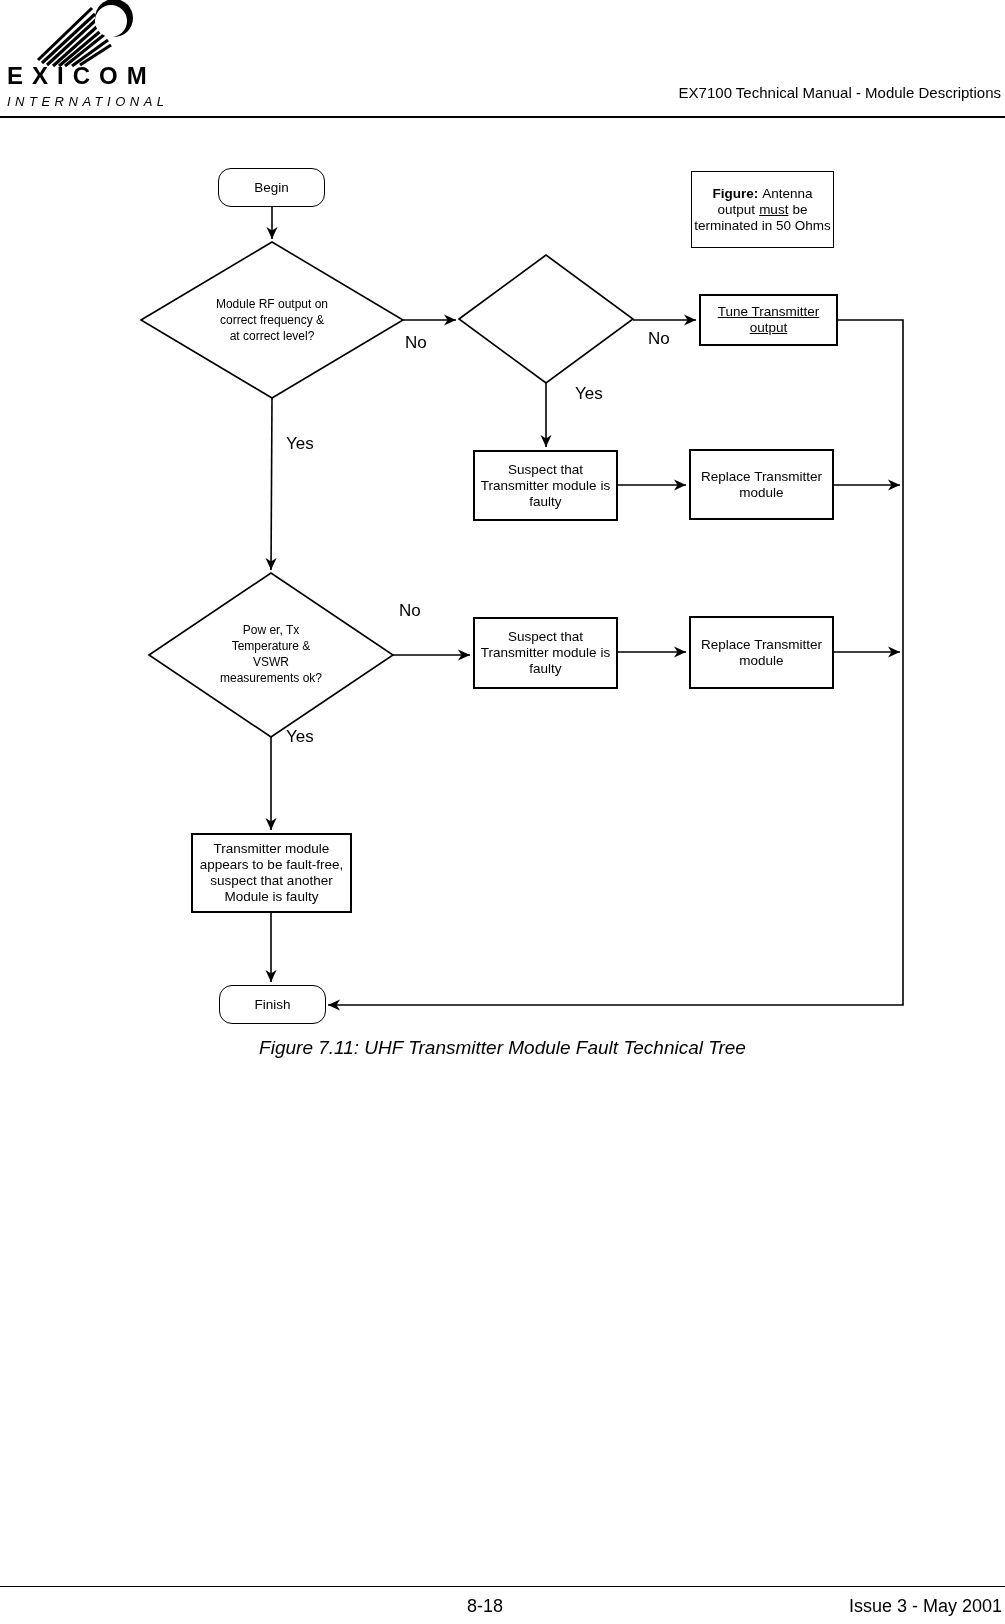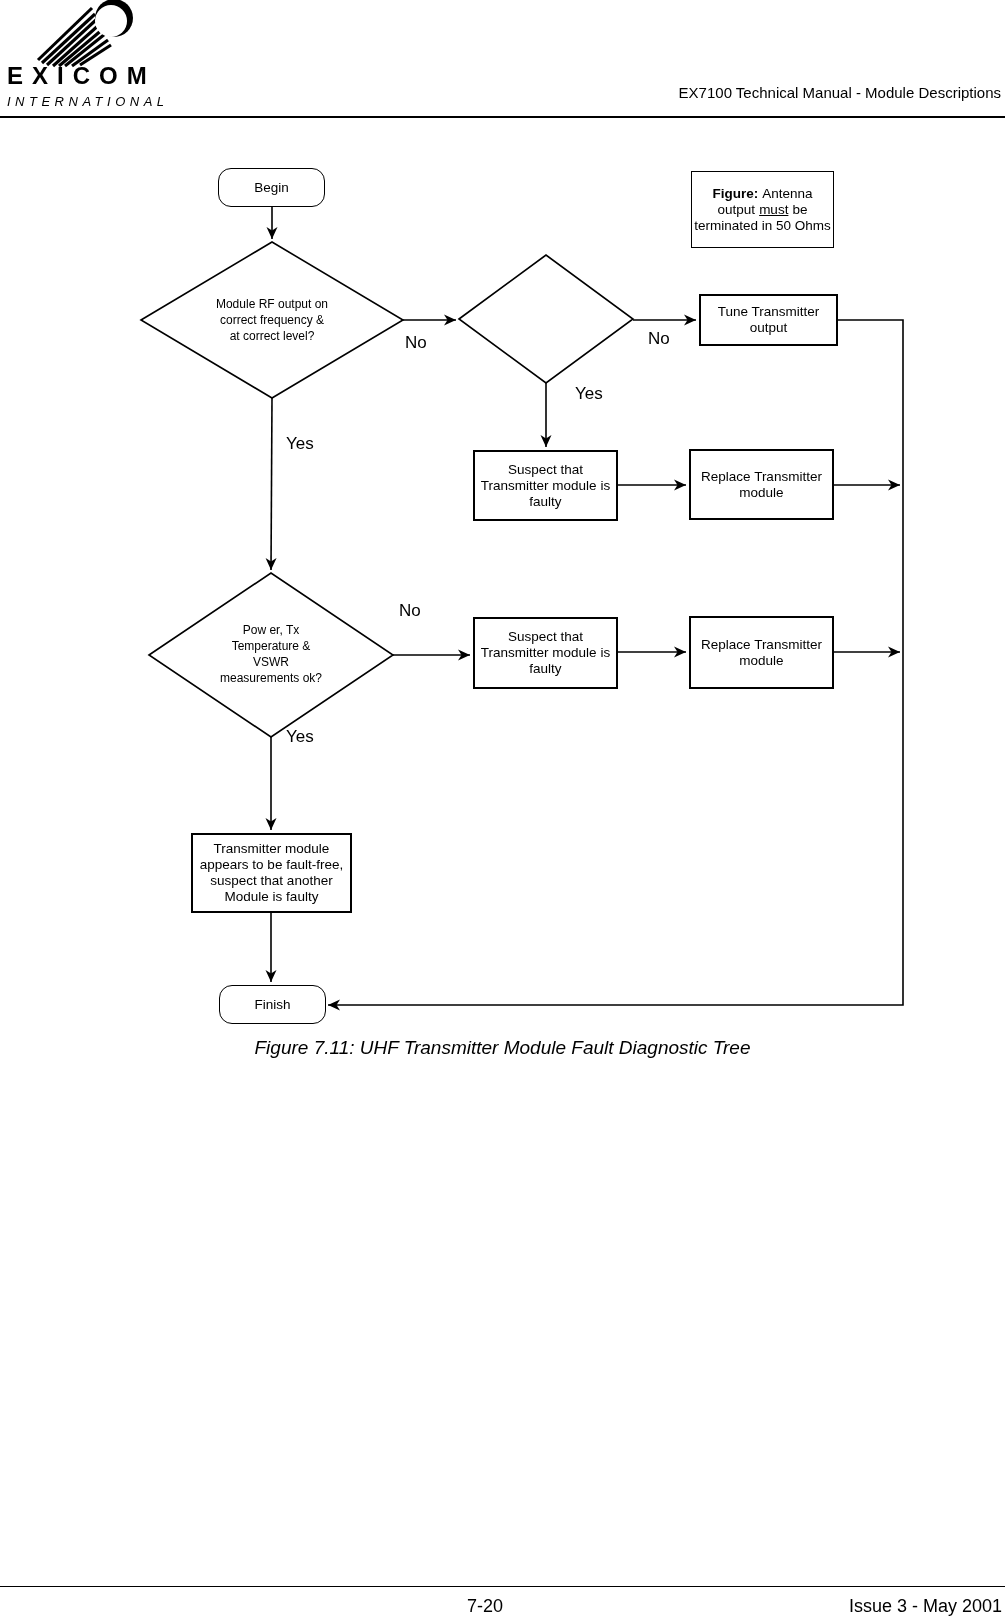--- a/index.html
+++ b/index.html
@@ -125,21 +125,21 @@
     </div>
   </div>
 
   <div class="dtext" style="left:182px; top:296px; width:180px;">
     <span class="node-text">Module RF output on
 correct frequency &amp;
 at correct level?</span>
   </div>
 
 
-  <div class="node process" style="left:699px; top:294px; width:139px; height:52px;">
+  <div class="node process" style="left:699px; top:294px; width:139px; height:52px;text-decoration:underline;">
     <span class="node-text">Tune Transmitter
 output</span>
   </div>
 
   <div class="node process" style="left:473px; top:450px; width:145px; height:71px;">
     <span class="node-text">Suspect that
 Transmitter module is
 faulty</span>
   </div>
 
@@ -177,19 +177,19 @@
     <span class="node-text">Finish</span>
   </div>
 
   <span class="edge-label" style="left:405px; top:333px;">No</span>
   <span class="edge-label" style="left:286px; top:434px;">Yes</span>
   <span class="edge-label" style="left:648px; top:329px;">No</span>
   <span class="edge-label" style="left:575px; top:384px;">Yes</span>
   <span class="edge-label" style="left:399px; top:601px;">No</span>
   <span class="edge-label" style="left:286px; top:727px;">Yes</span>
 
-  <div class="caption">Figure 7.11: UHF Transmitter Module Fault Diagnostic Tree</div>
+  <div class="caption">Figure 7.11: UHF Transmitter Module Fault Technical Tree</div>
 
   <div class="footer-rule"></div>
-  <div class="footer-center">7-20</div>
+  <div class="footer-center">8-18</div>
   <div class="footer-right">Issue 3 - May 2001</div>
 
 </div>
 
 </body></html>

